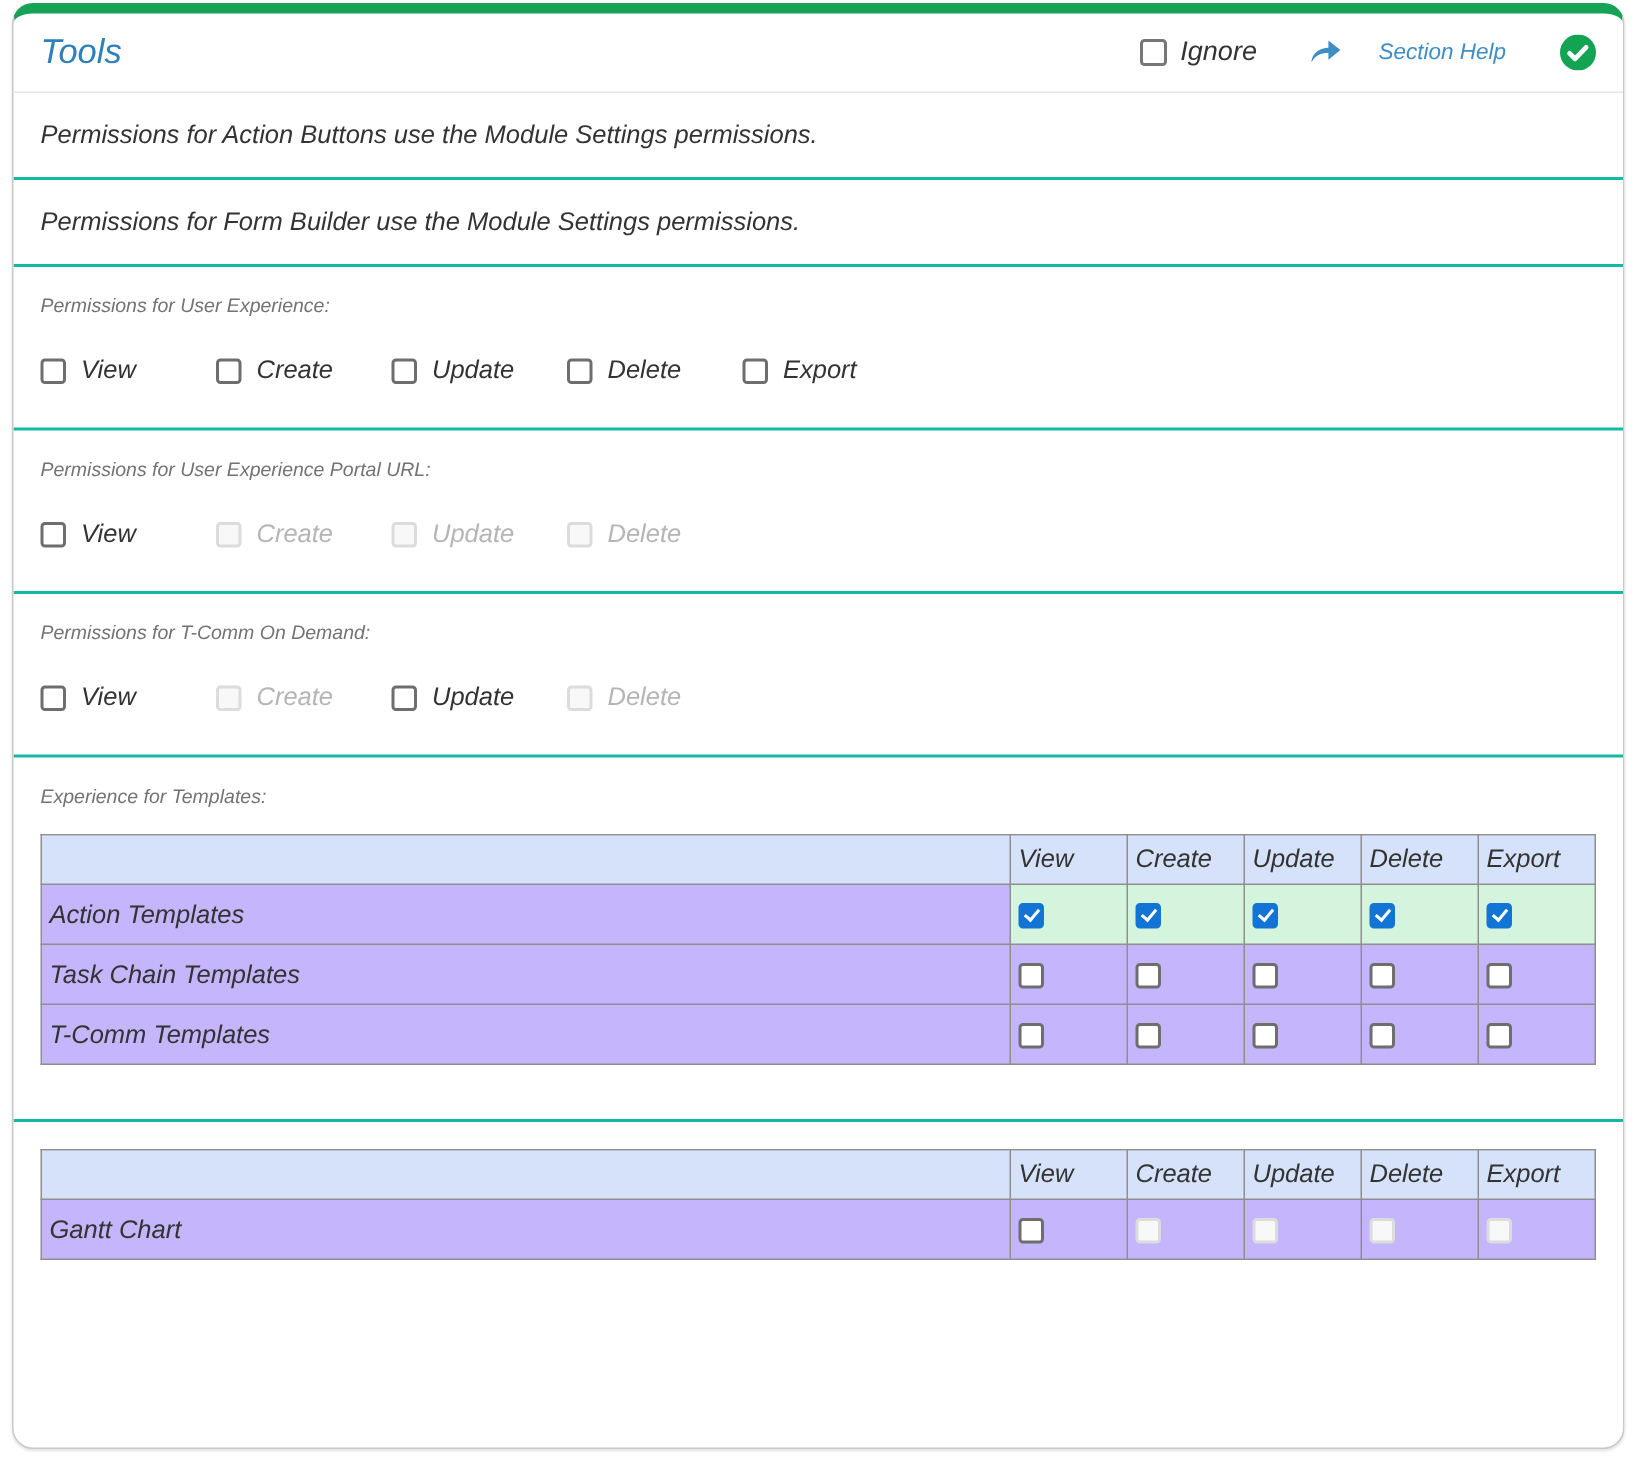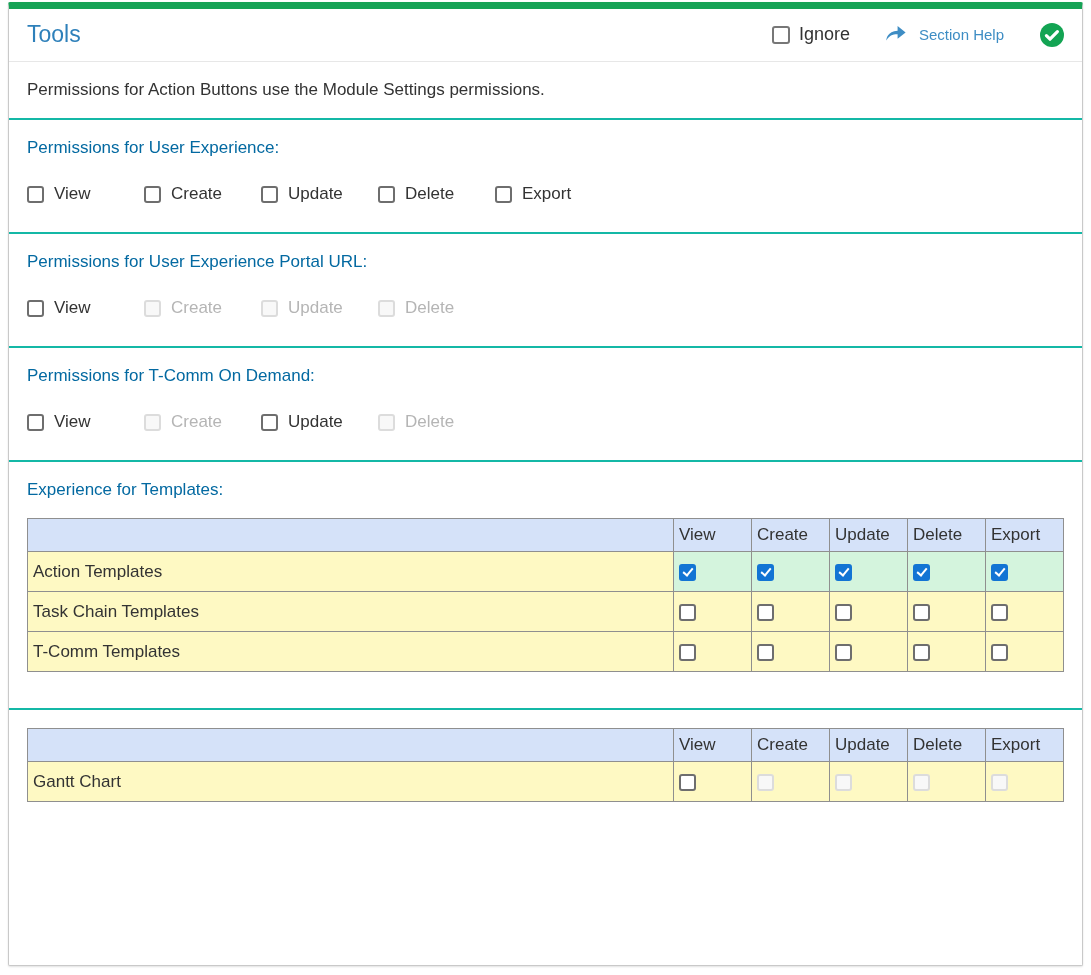--- a/index.html
+++ b/index.html
@@ -3,42 +3,43 @@
 <meta charset="utf-8">
 <style>
   * { margin:0; padding:0; box-sizing:border-box; }
   html,body { width:1091px; height:975px; background:#ffffff;
     font-family:"Liberation Sans", sans-serif; color:#333; }
   .card {
     margin:2px 8px 0 8px;
     height:964px;
     border:1px solid #c9c9c9;
     border-top:7px solid #16a356;
-    border-radius:2px;
+    border-radius:14px;
     box-shadow:0 1px 2px rgba(0,0,0,.12);
     background:#fff;
     overflow:hidden;
+    font-style:italic;
   }
   .card-header {
     display:flex; align-items:center; justify-content:space-between;
     padding:12px 18px 13px 18px;
     border-bottom:1px solid #e7e7e7;
   }
   .card-title { font-size:23px; color:#2e80ba; }
   .header-right { display:flex; align-items:center; gap:36px; }
   .ignore-wrap { display:flex; align-items:center; gap:9px; font-size:18px; color:#333; cursor:pointer; }
-  .help-link { display:flex; align-items:flex-start; gap:13px; font-size:15px; color:#3e8dc4;
+  .help-link { display:flex; align-items:center; gap:25px; font-size:15px; color:#3e8dc4;
     text-decoration:none; cursor:pointer; }
   .status-badge { width:24px; height:24px; display:block; }
 
   .section { padding:18px; border-bottom:2px solid #14b8a6; font-size:17px; }
   .section.cb-section { padding-bottom:28px; }
   .section.table-section { padding-bottom:36px; }
   .section.last { border-bottom:none; padding-bottom:15px; }
-  .sec-title { font-size:17px; color:#0369a1; }
+  .sec-title { font-size:13px; color:#737373; }
   .cb-section .sec-title { margin-bottom:26px; }
   .table-section .sec-title { margin-bottom:18px; }
 
   
   .cb {
     width:17px; height:17px; flex:0 0 17px;
     border:2px solid #6e6e6e; border-radius:3px;
     background:#fff; display:inline-block; position:relative;
   }
   .cb.disabled { border-color:#dcdcdc; background:#f8f8f8; }
@@ -57,21 +58,21 @@
   .cb-item .cb-label { font-size:17px; color:#333; }
   .cb-item.disabled .cb-label { color:#b5b5b5; }
 
   
   table.perm { border-collapse:collapse; width:100%; table-layout:fixed; }
   table.perm th, table.perm td { border:1px solid #8f8f8f; }
   table.perm th {
     background:#d5e2f9; font-weight:normal; text-align:left;
     font-size:17px; color:#333; padding:4px 5px; height:33px;
   }
-  table.perm td { height:40px; padding:0 5px; font-size:17px; color:#333; background:#fef9c3; }
+  table.perm td { height:40px; padding:0 5px; font-size:17px; color:#333; background:#c4b5fd; }
   table.perm td.cb-cell .cb { vertical-align:middle; }
   table.perm td.hl { background:#d4f4dd; }
 </style>
 </head>
 <body>
 
 <div class="card">
 
   <div class="card-header">
     <div class="card-title">Tools</div>
@@ -90,20 +91,23 @@
         <circle cx="12" cy="12" r="12" fill="#13a453"></circle>
         <path d="M6.4 12.6l3.6 3.6 7.4-7.6" stroke="#fff" stroke-width="3.2" fill="none" stroke-linecap="round" stroke-linejoin="round"></path>
       </svg>
     </div>
   </div>
 
   <div class="section">
     <span>Permissions for Action Buttons use the Module Settings permissions.</span>
   </div>
 
+  <div class="section">
+    <span>Permissions for Form Builder use the Module Settings permissions.</span>
+  </div>
 
   <div class="section cb-section">
     <div class="sec-title">Permissions for User Experience:</div>
     <div class="cb-row">
         <span class="cb-item">
           <span class="cb"></span>
           <span class="cb-label">View</span>
         </span>
         <span class="cb-item">
           <span class="cb"></span>

